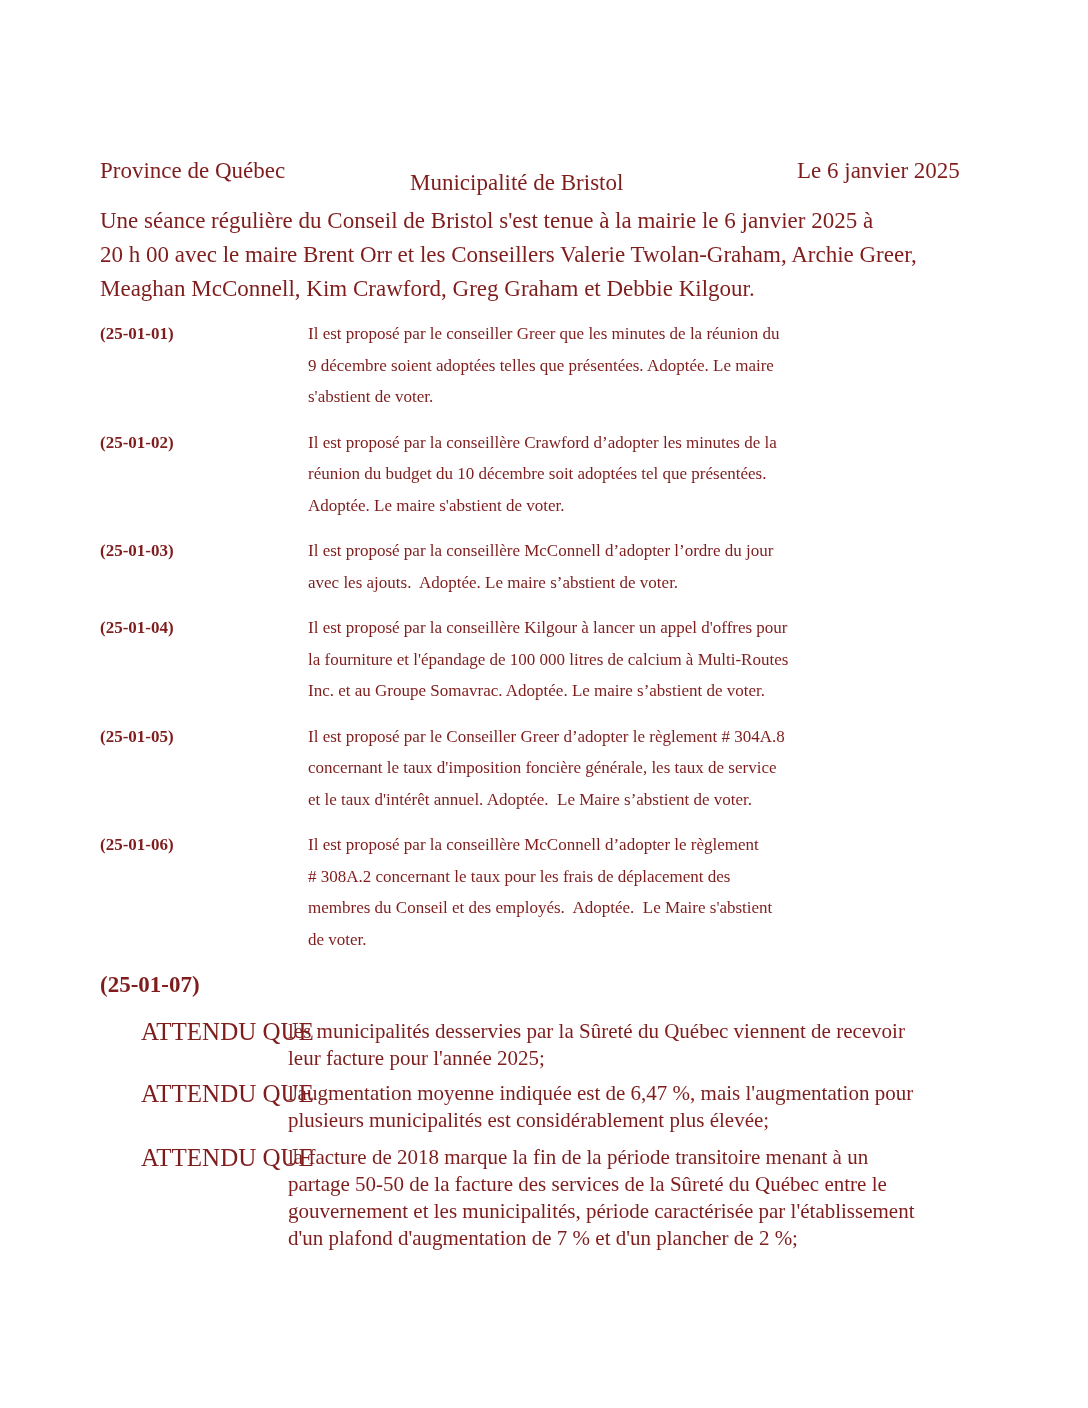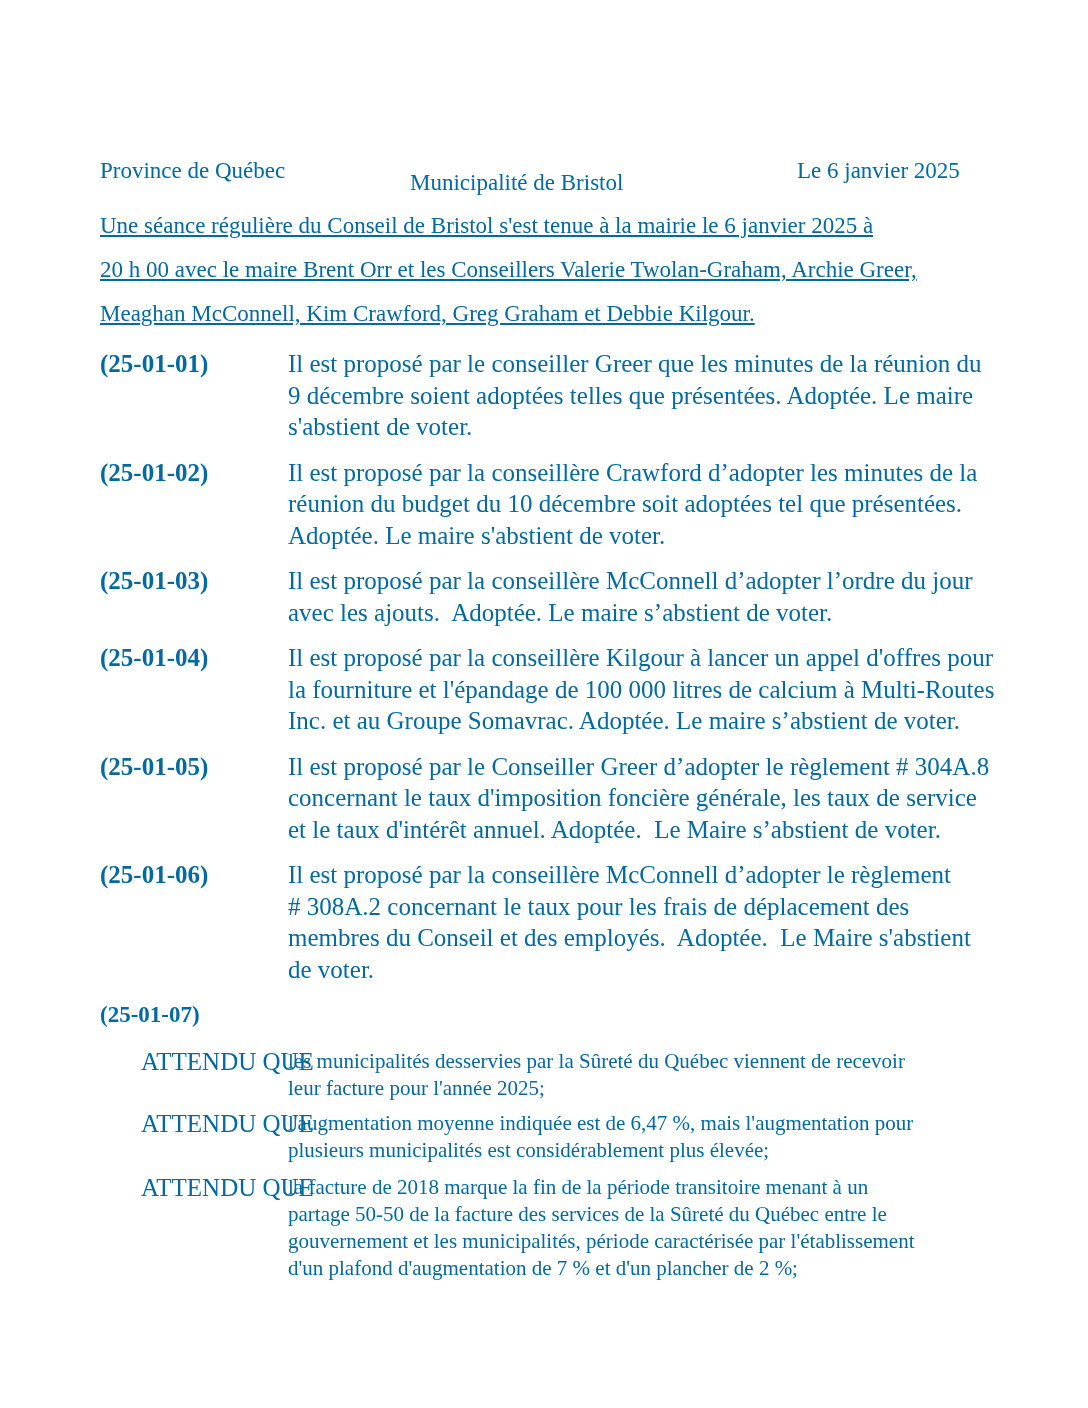--- a/index.html
+++ b/index.html
@@ -1,21 +1,21 @@
 <!DOCTYPE html>
 <html lang="fr"><head>
 <meta charset="utf-8">
 <style>
   html, body { margin: 0; padding: 0; background: #ffffff; }
   .page {
     position: relative;
     width: 1088px;
     height: 1408px;
     background: #ffffff;
-    color: #0369a1;
+    color: #7f1d1d;
     font-family: "Liberation Serif", "DejaVu Serif", serif;
     overflow: hidden;
   }
   .content {
     position: absolute;
     left: 100px;
     top: 155px;
     width: 902px;
   }
   .doc-header {
@@ -24,31 +24,31 @@
     font-size: 23px;
     line-height: 32px;
     white-space: pre;
   }
   .h-left   { position: absolute; left: 0; top: 0; }
   .h-center { position: absolute; left: 310px; top: 12px; }
   .h-right  { position: absolute; left: 697px; top: 0; }
   .intro {
     margin-top: 17px;
     font-size: 23px;
-    line-height: 44px;
+    line-height: 34px;
     white-space: pre;
-    text-decoration: underline;
   }
   .res-list { margin-top: 12px; }
   .res {
     display: grid;
     grid-template-columns: 188px 1fr;
-    font-size: 25px;
+    font-size: 17px;
     line-height: 31.5px;
     margin-bottom: 14px;
+    gap: 20px;
   }
   .res-num { font-weight: bold; white-space: pre; }
   .res-body { white-space: pre; }
   .subject {
     display: grid;
     grid-template-columns: 188px 1fr;
     font-size: 23px;
     line-height: 31.5px;
     margin-top: 4px;
     font-weight: bold;

